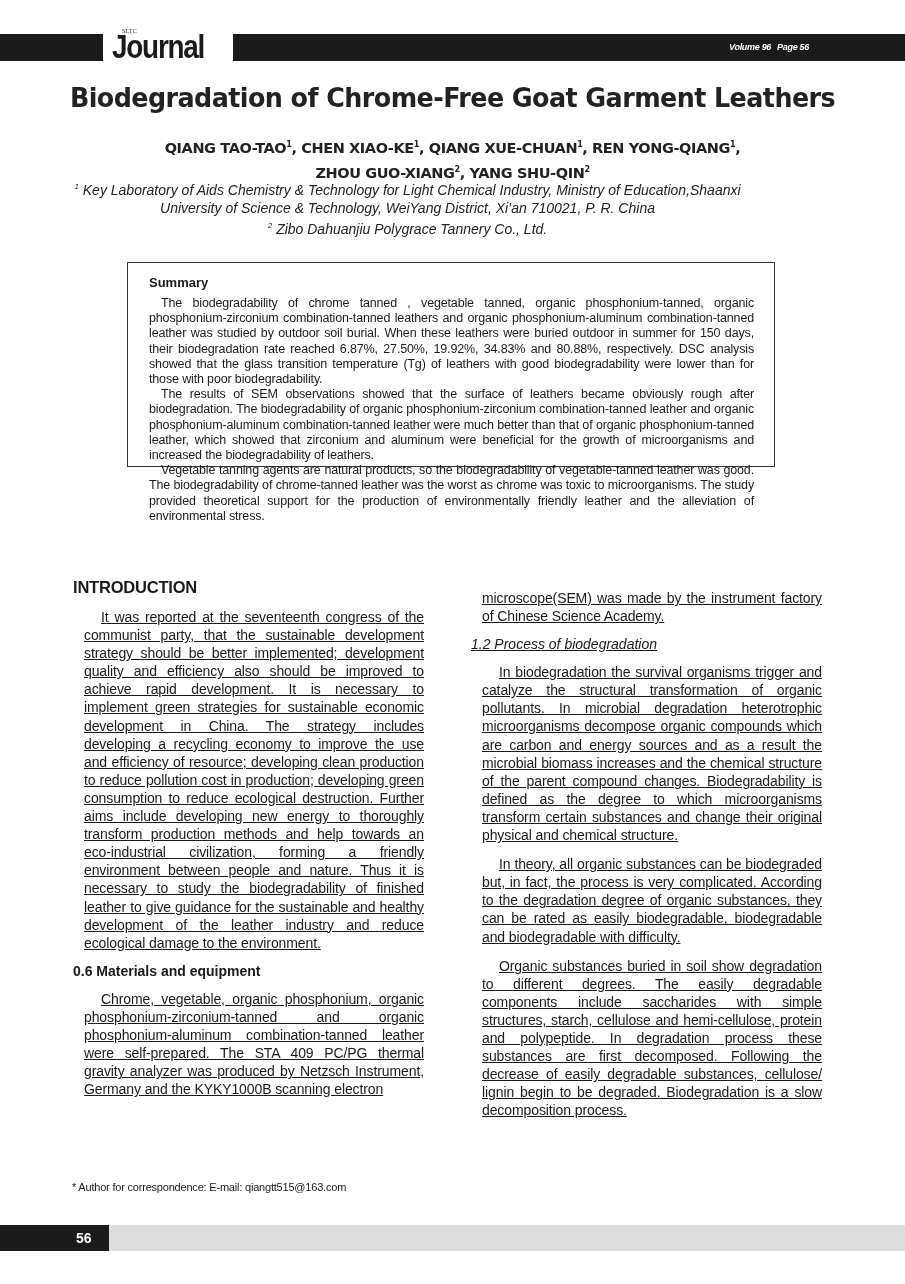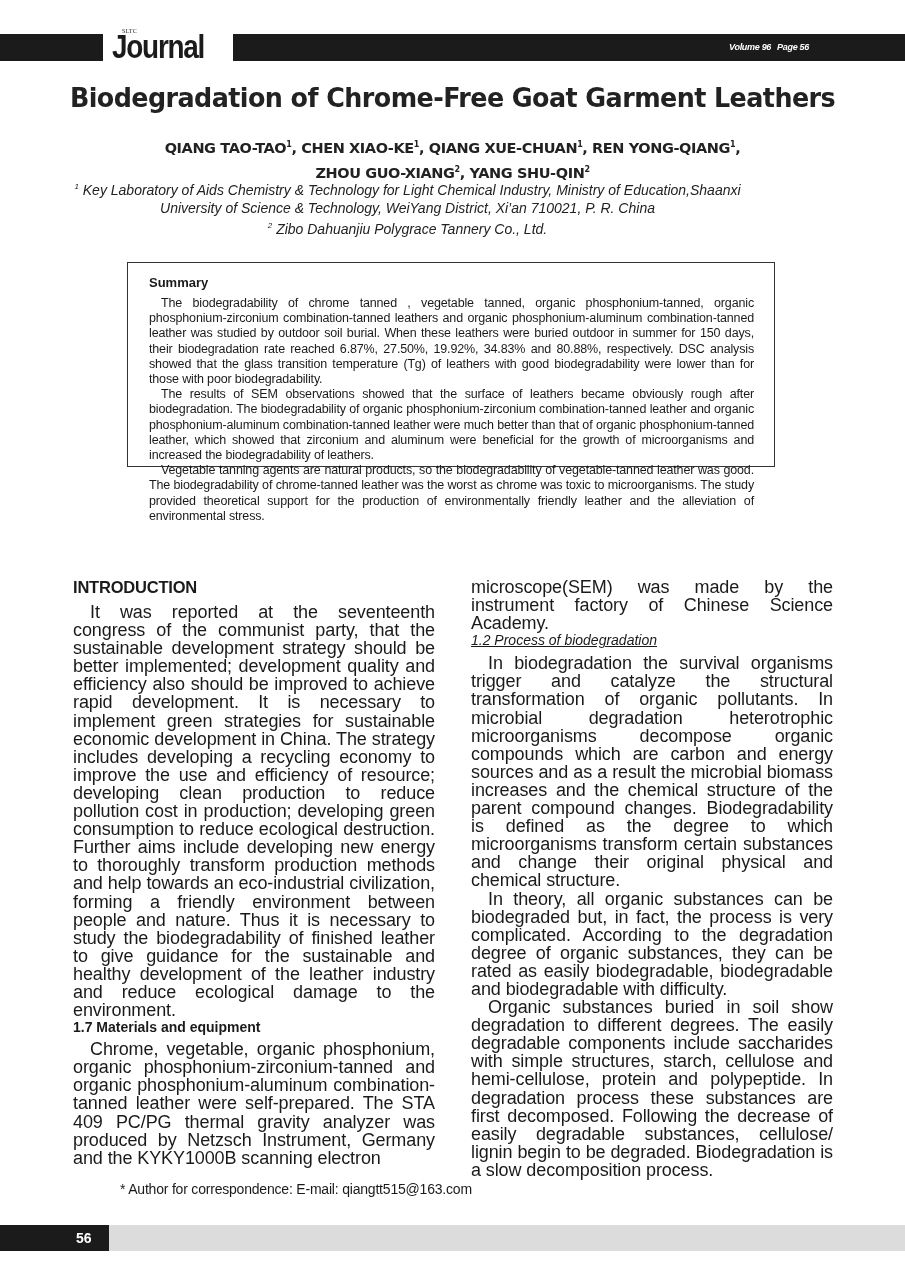--- a/index.html
+++ b/index.html
@@ -22,24 +22,24 @@
   .summary-box { position: absolute; left: 127px; top: 262px; width: 648px; height: 205px; border: 1px solid #333; box-sizing: border-box; padding: 12px 20px 0 21px; }
   .summary-box h3 { margin: 0 0 6px 0; font-size: 13px; font-weight: bold; }
   .summary-box p { margin: 0; font-size: 12.5px; line-height: 15.2px; text-align: justify; text-indent: 12px; letter-spacing: -0.15px; }
 
   .col { position: absolute; width: 362px; }
   .col-left { left: 73px; top: 578px; }
   .col-right { left: 471px; top: 578px; }
   .col h2 { margin: 0; font-size: 16.5px; font-weight: bold; letter-spacing: -0.2px; }
   .col h4 { margin: 0; font-size: 14px; font-weight: bold; }
   .col h5 { margin: 0; font-size: 14px; font-style: italic; font-weight: normal; }
-  .col p { margin: 0; font-size: 18px; line-height: 18.1px; text-align: justify; text-indent: 17px; letter-spacing: -0.1px; }
+  .col p { margin: 11px; font-size: 14px; line-height: 18.1px; text-align: justify; text-indent: 17px; letter-spacing: -0.1px; text-decoration: underline; }
   .col p.noindent { text-indent: 0; }
 
-  .footnote { position: absolute; left: 72px; top: 1181px; font-size: 14px; letter-spacing: -0.2px; margin-left: 48px; }
+  .footnote { position: absolute; left: 72px; top: 1181px; font-size: 11px; letter-spacing: -0.2px; }
   .bottombar-left { position: absolute; left: 0; top: 1225px; width: 109px; height: 26px; background: #1b1b1b; }
   .bottombar-right { position: absolute; left: 109px; top: 1225px; width: 796px; height: 26px; background: #dcdcdc; }
   .pagenum { position: absolute; left: 76px; top: 1230px; color: #fff; font-weight: bold; font-size: 14px; }
 </style>
 </head>
 <body>
 
 <div class="topbar-left"></div>
 <div class="topbar-right"></div>
 <div class="logo">
@@ -74,21 +74,21 @@
 <div class="summary-box">
   <h3>Summary</h3>
   <p>The biodegradability of chrome tanned , vegetable tanned, organic phosphonium-tanned, organic phosphonium-zirconium combination-tanned leathers and organic phosphonium-aluminum combination-tanned leather was studied by outdoor soil burial. When these leathers were buried outdoor in summer for 150 days, their biodegradation rate reached 6.87%, 27.50%, 19.92%, 34.83% and 80.88%, respectively. DSC analysis showed that the glass transition temperature (Tg) of leathers with good biodegradability were lower than for those with poor biodegradability.</p>
   <p>The results of SEM observations showed that the surface of leathers became obviously rough after biodegradation. The biodegradability of organic phosphonium-zirconium combination-tanned leather and organic phosphonium-aluminum combination-tanned leather were much better than that of organic phosphonium-tanned leather, which showed that zirconium and aluminum were beneficial for the growth of microorganisms and increased the biodegradability of leathers.</p>
   <p>Vegetable tanning agents are natural products, so the biodegradability of vegetable-tanned leather was good. The biodegradability of chrome-tanned leather was the worst as chrome was toxic to microorganisms. The study provided theoretical support for the production of environmentally friendly leather and the alleviation of environmental stress.</p>
 </div>
 
 <div class="col col-left">
   <h2 style="margin-bottom:6px;">INTRODUCTION</h2>
   <p>It was reported at the seventeenth congress of the communist party, that the sustainable development strategy should be better implemented; development quality and efficiency also should be improved to achieve rapid development. It is necessary to implement green strategies for sustainable economic development in China. The strategy includes developing a recycling economy to improve the use and efficiency of resource; developing clean production to reduce pollution cost in production; developing green consumption to reduce ecological destruction. Further aims include developing new energy to thoroughly transform production methods and help towards an eco-industrial civilization, forming a friendly environment between people and nature. Thus it is necessary to study the biodegradability of finished leather to give guidance for the sustainable and healthy development of the leather industry and reduce ecological damage to the environment.</p>
-  <h4 style="margin-bottom:5px;">1.7 Materials and equipment</h4>
+  <h4 style="margin-bottom:5px;">0.6 Materials and equipment</h4>
   <p>Chrome, vegetable, organic phosphonium, organic phosphonium-zirconium-tanned and organic phosphonium-aluminum combination-tanned leather were self-prepared. The STA 409 PC/PG thermal gravity analyzer was produced by Netzsch Instrument, Germany and the KYKY1000B scanning electron</p>
 </div>
 
 <div class="col col-right">
   <p class="noindent">microscope(SEM) was made by the instrument factory of Chinese Science Academy.</p>
   <h5 style="margin-bottom:6px;text-decoration:underline;">1.2 Process of biodegradation</h5>
   <p>In biodegradation the survival organisms trigger and catalyze the structural transformation of organic pollutants. In microbial degradation heterotrophic microorganisms decompose organic compounds which are carbon and energy sources and as a result the microbial biomass increases and the chemical structure of the parent compound changes. Biodegradability is defined as the degree to which microorganisms transform certain substances and change their original physical and chemical structure.</p>
   <p>In theory, all organic substances can be biodegraded but, in fact, the process is very complicated. According to the degradation degree of organic substances, they can be rated as easily biodegradable, biodegradable and biodegradable with difficulty.</p>
   <p>Organic substances buried in soil show degradation to different degrees. The easily degradable components include saccharides with simple structures, starch, cellulose and hemi-cellulose, protein and polypeptide. In degradation process these substances are first decomposed. Following the decrease of easily degradable substances, cellulose/ lignin begin to be degraded. Biodegradation is a slow decomposition process.</p>
 </div>

